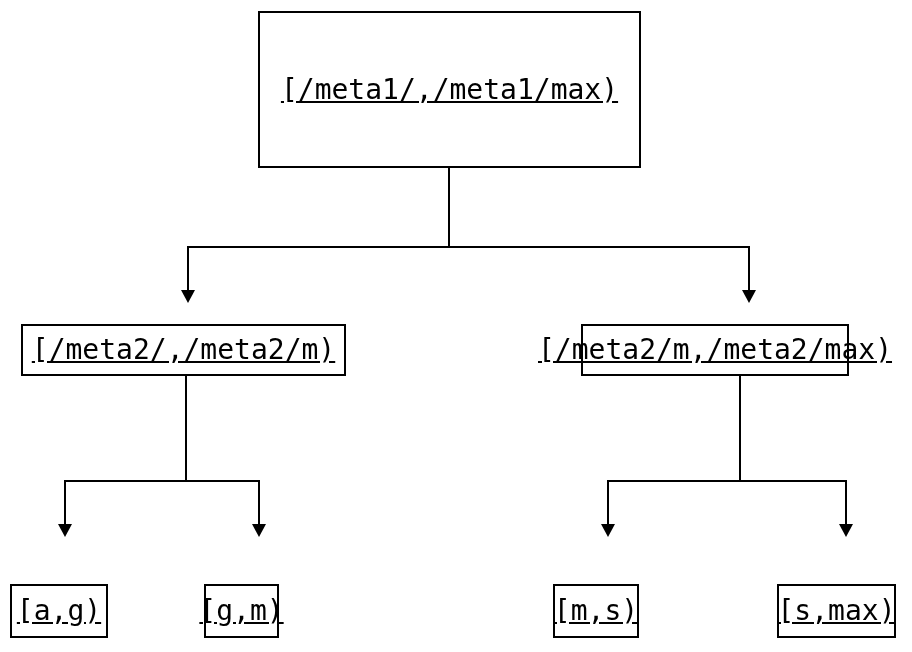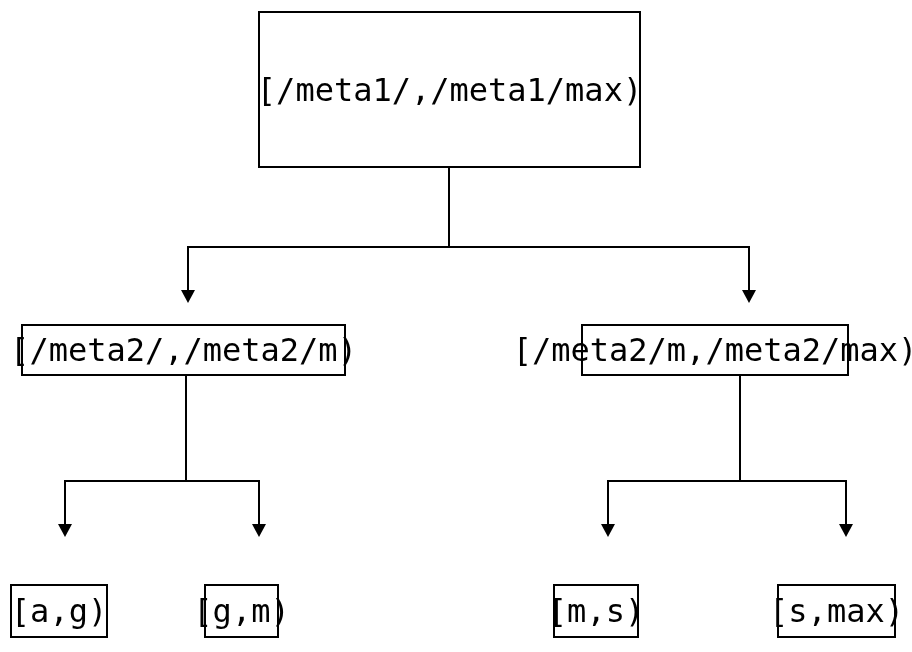--- a/index.html
+++ b/index.html
@@ -22,24 +22,25 @@
     border: 2px solid #000000;
     background: #ffffff;
     display: flex;
     align-items: center;
     justify-content: center;
     color: #000000;
     white-space: pre;
   }
   .node-label {
     font-family: "DejaVu Sans Mono", "Liberation Mono", monospace;
-    font-size: 32px;
+    font-size: 28px;
     line-height: 1;
     letter-spacing: 0px;
     color: #000000;
+    text-decoration: underline;
   }
   .node-root {
     left: 258px;
     top: 11px;
     width: 383px;
     height: 157px;
   }
   .node-mid-left {
     left: 21px;
     top: 324px;

